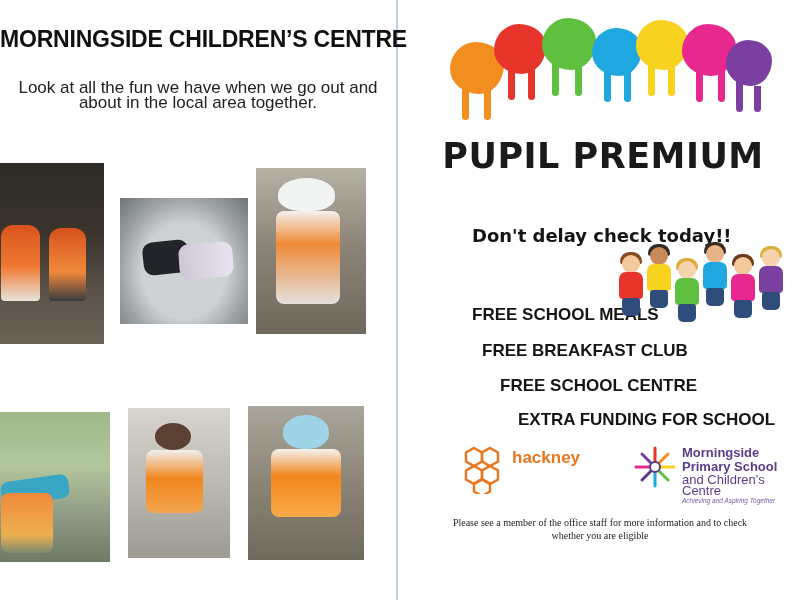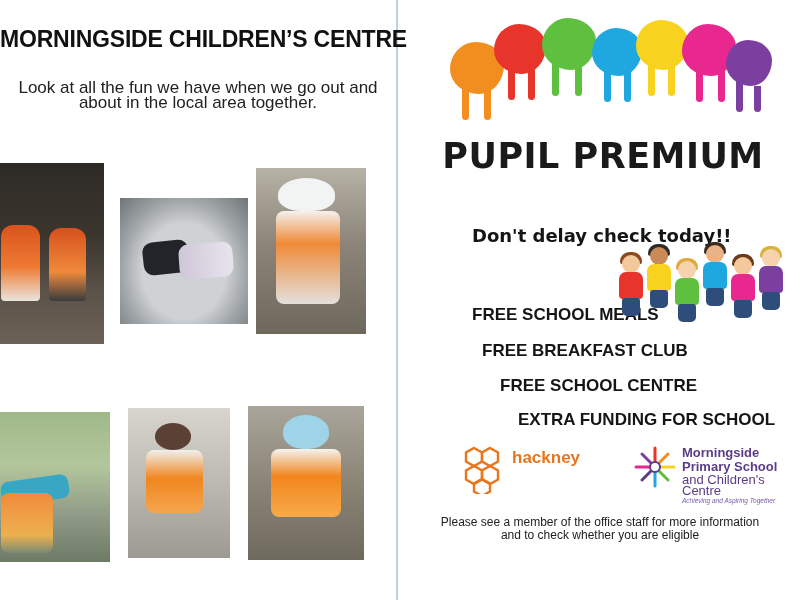--- a/index.html
+++ b/index.html
@@ -310,23 +310,24 @@
   }
   .ms-text .m3 {
     font-size: 6.5px; color: #7a5aa8; line-height: 10px; font-style: italic;
   }
 
   .footnote {
     position: absolute;
     left: 40px; top: 516px;
     width: 320px;
     text-align: center;
-    font-size: 12px;
+    font-size: 10px;
     line-height: 13px;
     color: #222222;
+    font-family: Liberation Serif, serif;
   }
 </style>
 </head>
 <body>
 
 <div class="page">
 
   <div class="divider"></div>
 
   <div class="left-panel">

